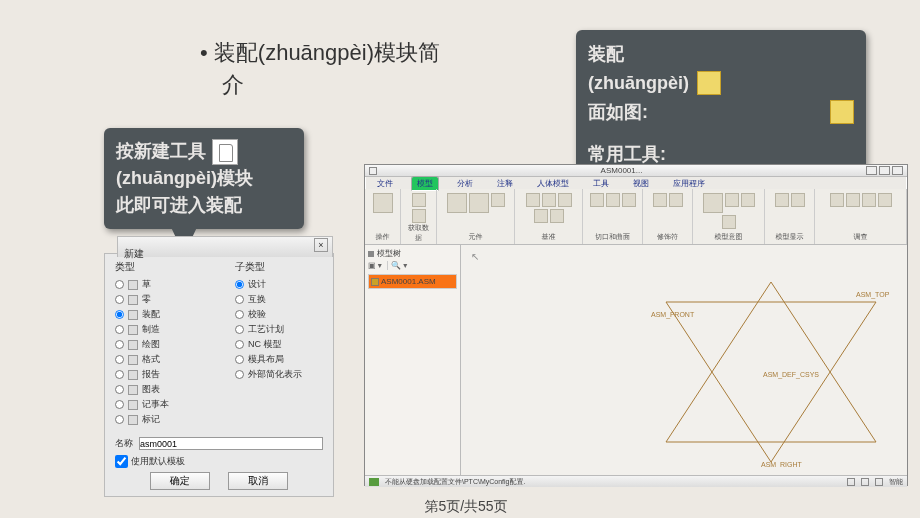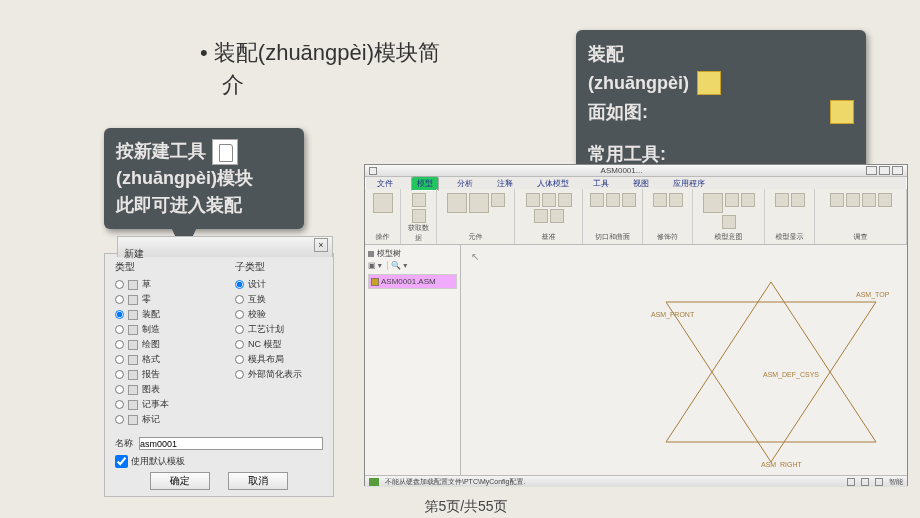--- a/index.html
+++ b/index.html
@@ -49,21 +49,21 @@
 .appwin .menu .tab.act { background:#22c55e; border-color:#aaa; border-bottom:1px solid #fff; }
 .appwin .ribbon { height:56px; background:#efede8; border-bottom:1px solid #bbb; display:flex; }
 .appwin .ribbon .grp { border-right:1px solid #ccc; padding:2px 4px; display:flex; flex-direction:column; justify-content:space-between; align-items:center; font-size:7px; color:#555; }
 .appwin .ribbon .grp .icons { display:flex; flex-wrap:wrap; gap:2px; justify-content:center; align-content:flex-start; padding-top:2px; }
 .appwin .ribbon .grp .icons .i { width:14px; height:14px; background:#dedacd; border:1px solid #b8b4a4; }
 .appwin .ribbon .grp .icons .i.big { width:20px; height:20px; }
 .appwin .ribbon .grp .lbl { font-size:7px; text-align:center; }
 .appwin .body { display:flex; height:230px; }
 .appwin .side { width:96px; background:#f4f2ee; border-right:1px solid #bbb; padding:3px; }
 .appwin .side .sh { font-size:8px; margin-bottom:2px; display:flex; gap:3px; align-items:center; }
-.appwin .side .treeitem { font-size:8px; padding:2px; background:#f0abfc; border:1px solid #ccc; margin-top:4px; display:flex; gap:2px; align-items:center; }
+.appwin .side .treeitem { font-size:8px; padding:2px; background:#f97316; border:1px solid #ccc; margin-top:4px; display:flex; gap:2px; align-items:center; }
 .appwin .canvas { flex:1; position:relative; background:#f2f0ec; }
 .appwin .status { height:12px; background:linear-gradient(#f4f4f4,#ddd); border-top:1px solid #bbb; display:flex; align-items:center; padding:0 4px; font-size:7px; gap:6px; }
 .appwin .status .sp { margin-left:auto; }
 
 .star { position:absolute; left:190px; top:32px; }
 .star polygon { fill:none; stroke:#a87c3a; stroke-width:1; }
 .star text { fill:#a87c3a; font-size:7px; }
 
 .pagefoot { position:absolute; bottom:2px; left:12px; right:0; text-align:center; font-size:14px; color:#444; }
 </style>

